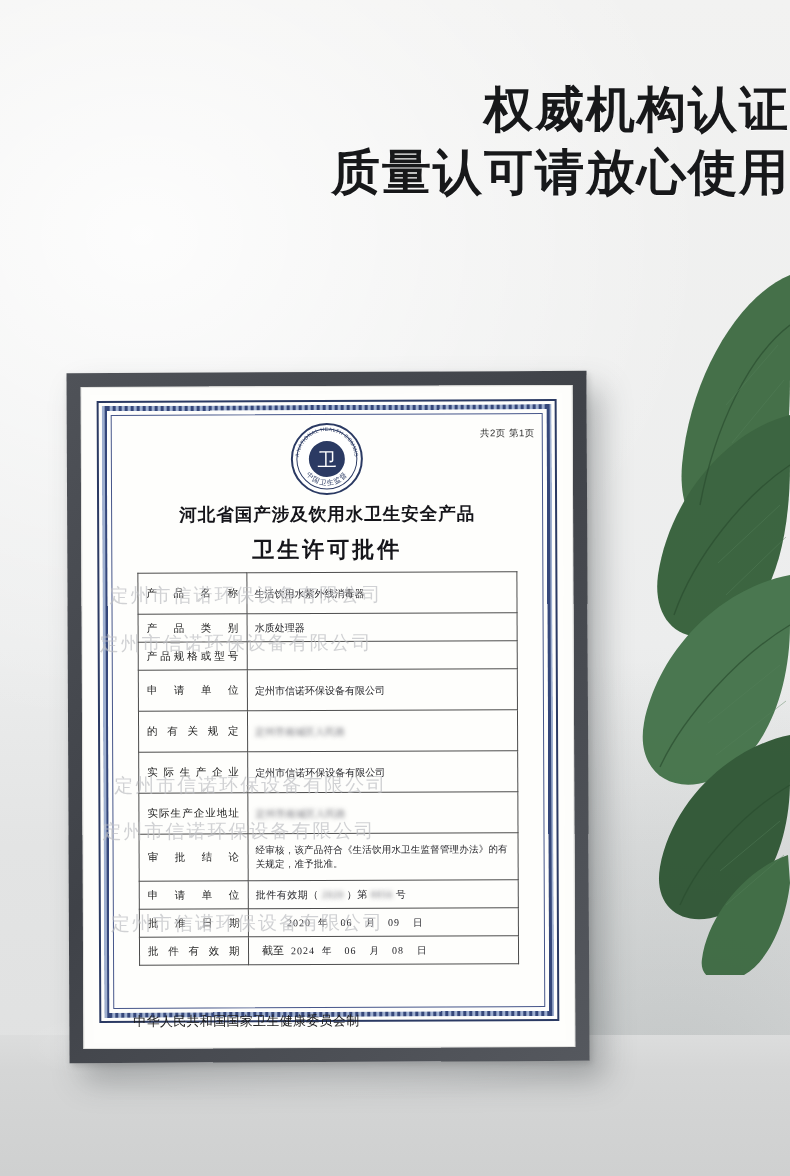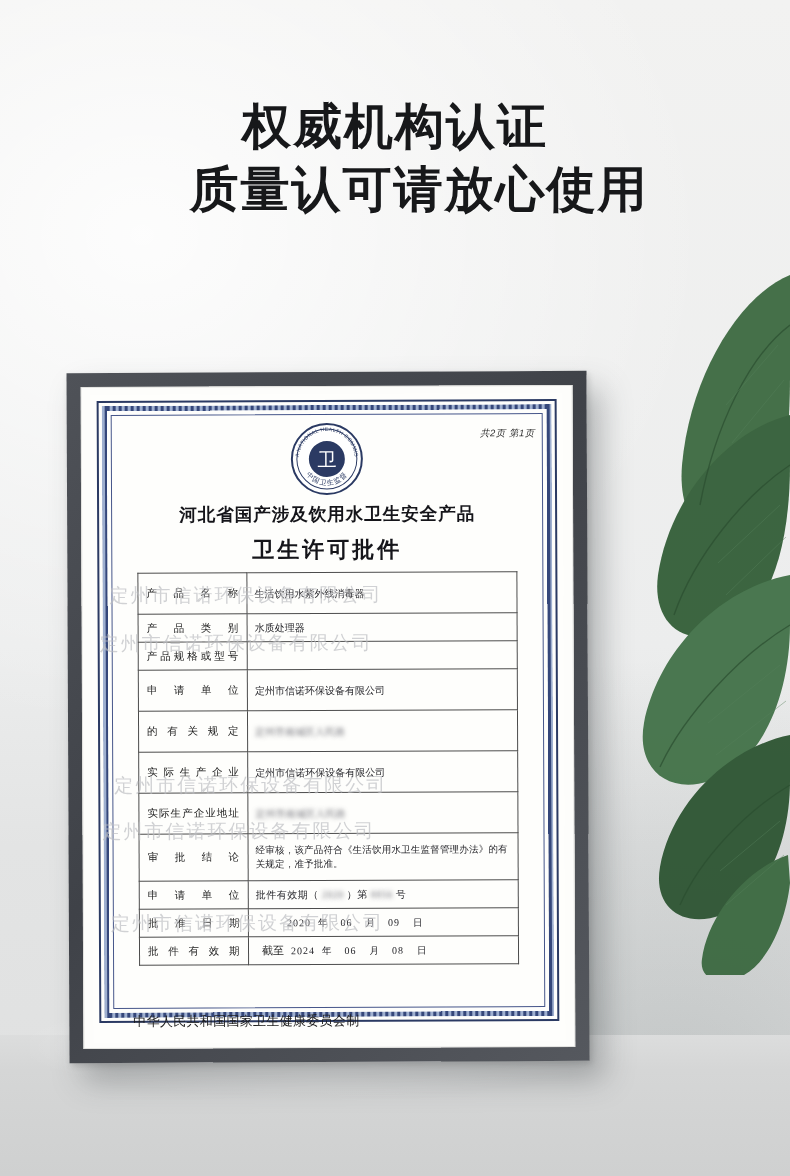--- a/index.html
+++ b/index.html
@@ -40,22 +40,22 @@
   #floor-glow {
     position: absolute;
     left: 30px; right: 30px; top: 1010px; height: 120px;
     background: radial-gradient(60% 60% at 40% 30%, rgba(255,255,255,0.55), rgba(255,255,255,0) 70%);
     pointer-events: none;
   }
 
   
   #headline {
     position: absolute;
-    left: 0; right: 0; top: 96px;
-    text-align: center;
+    left: 0; right: 0; top: 79px;
+    text-align: right;
     color: #17181a;
     letter-spacing: 2px;
     font-family: "Liberation Serif", serif;
     font-weight: 700;
     text-shadow: 0 1px 0 rgba(255,255,255,0.5);
   }
   #headline .line1 { font-size: 49px; line-height: 62px; }
   #headline .line2 { font-size: 49px; line-height: 64px; margin-left: 48px; }
 
   
@@ -118,21 +118,20 @@
     box-sizing: border-box;
   }
 
   #page-count {
     position: absolute;
     right: 28px;
     top: 34px;
     font-size: 9.5px;
     color: #2b2b2b;
     letter-spacing: 0.5px;
-    font-style: italic;
   }
 
   
   #emblem {
     position: absolute;
     left: 50%;
     top: 28px;
     transform: translateX(-50%);
     width: 74px;
     height: 74px;

